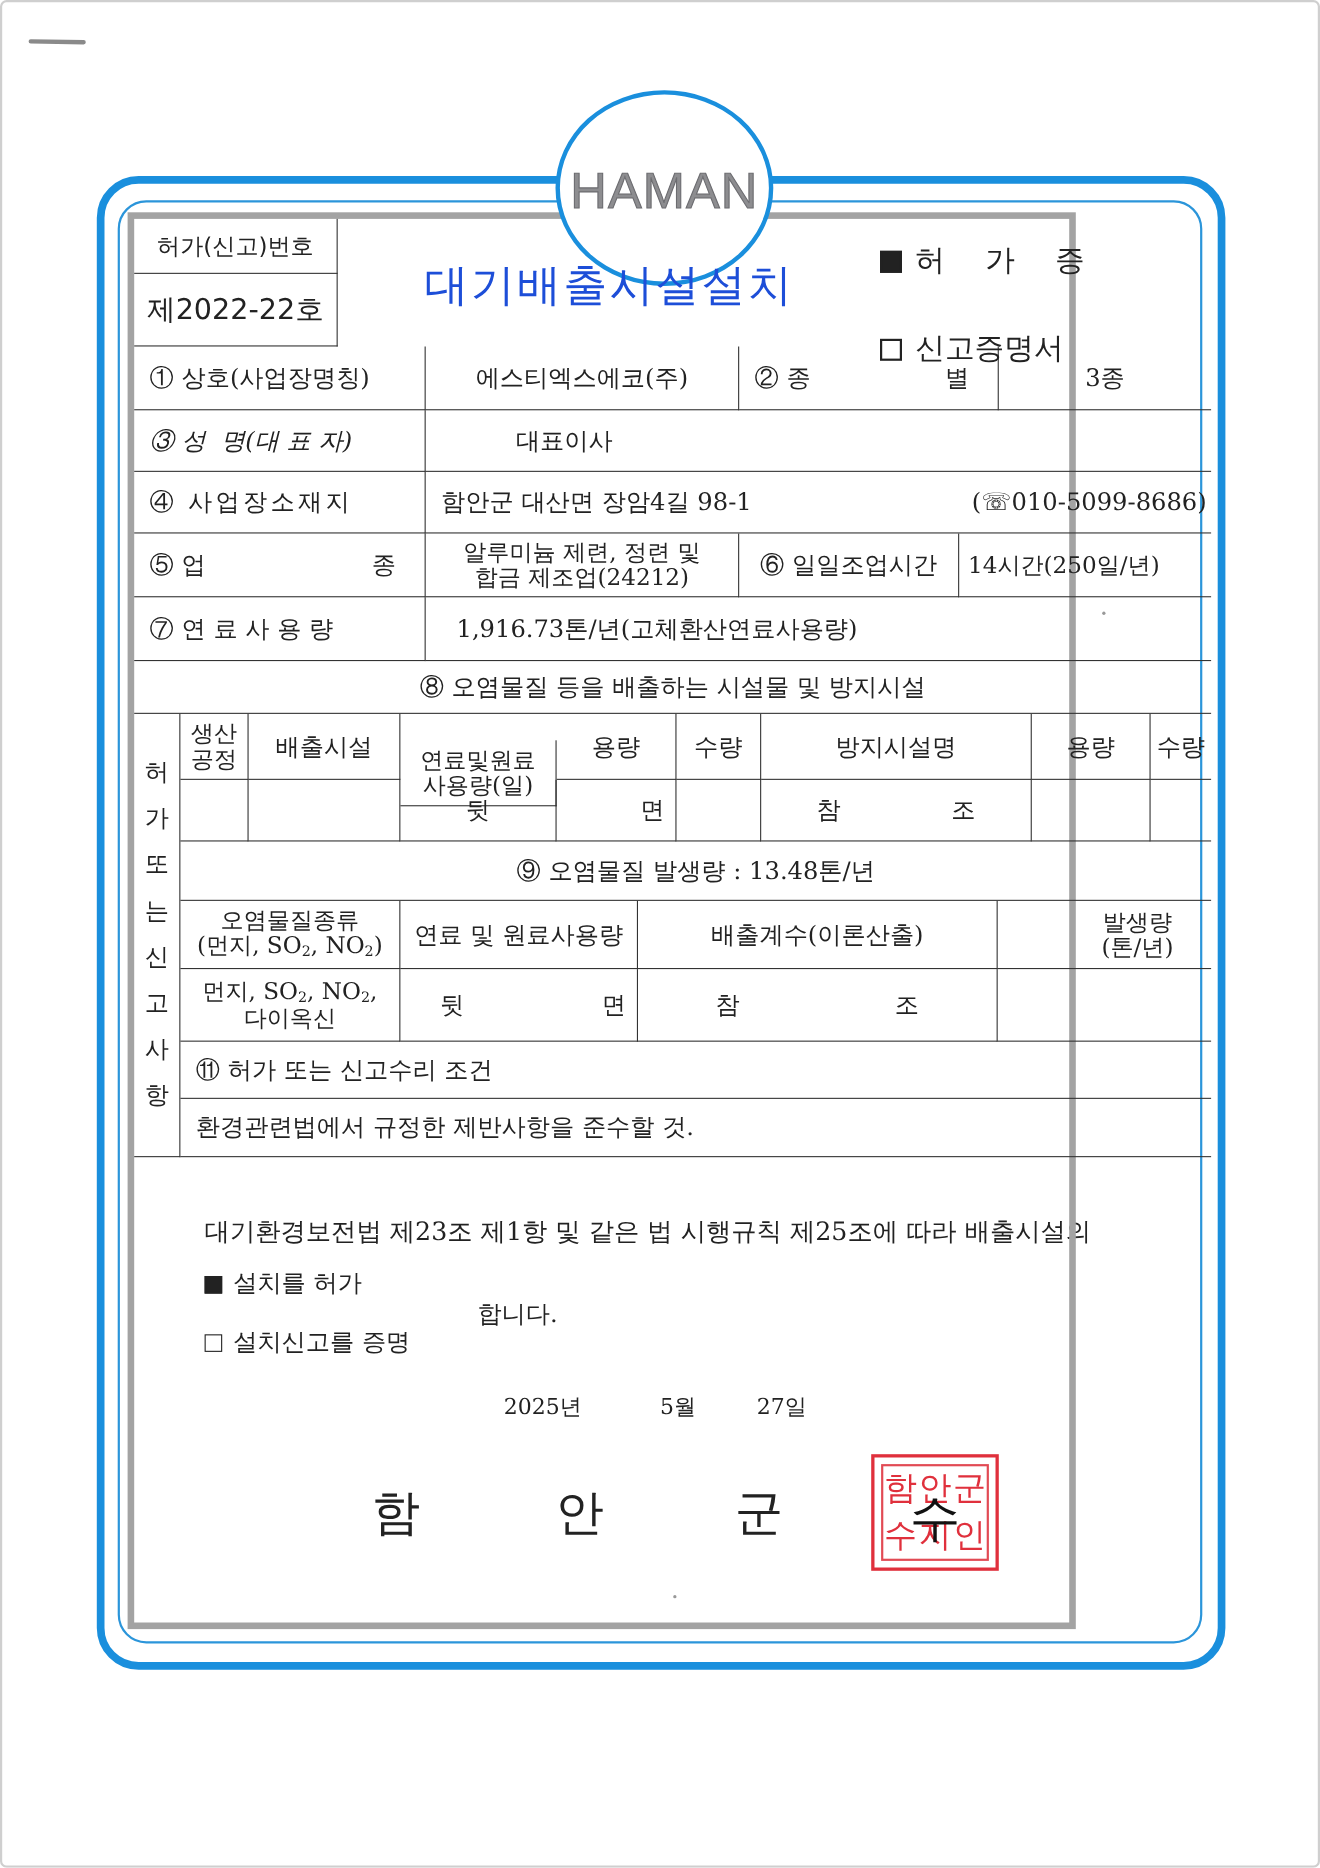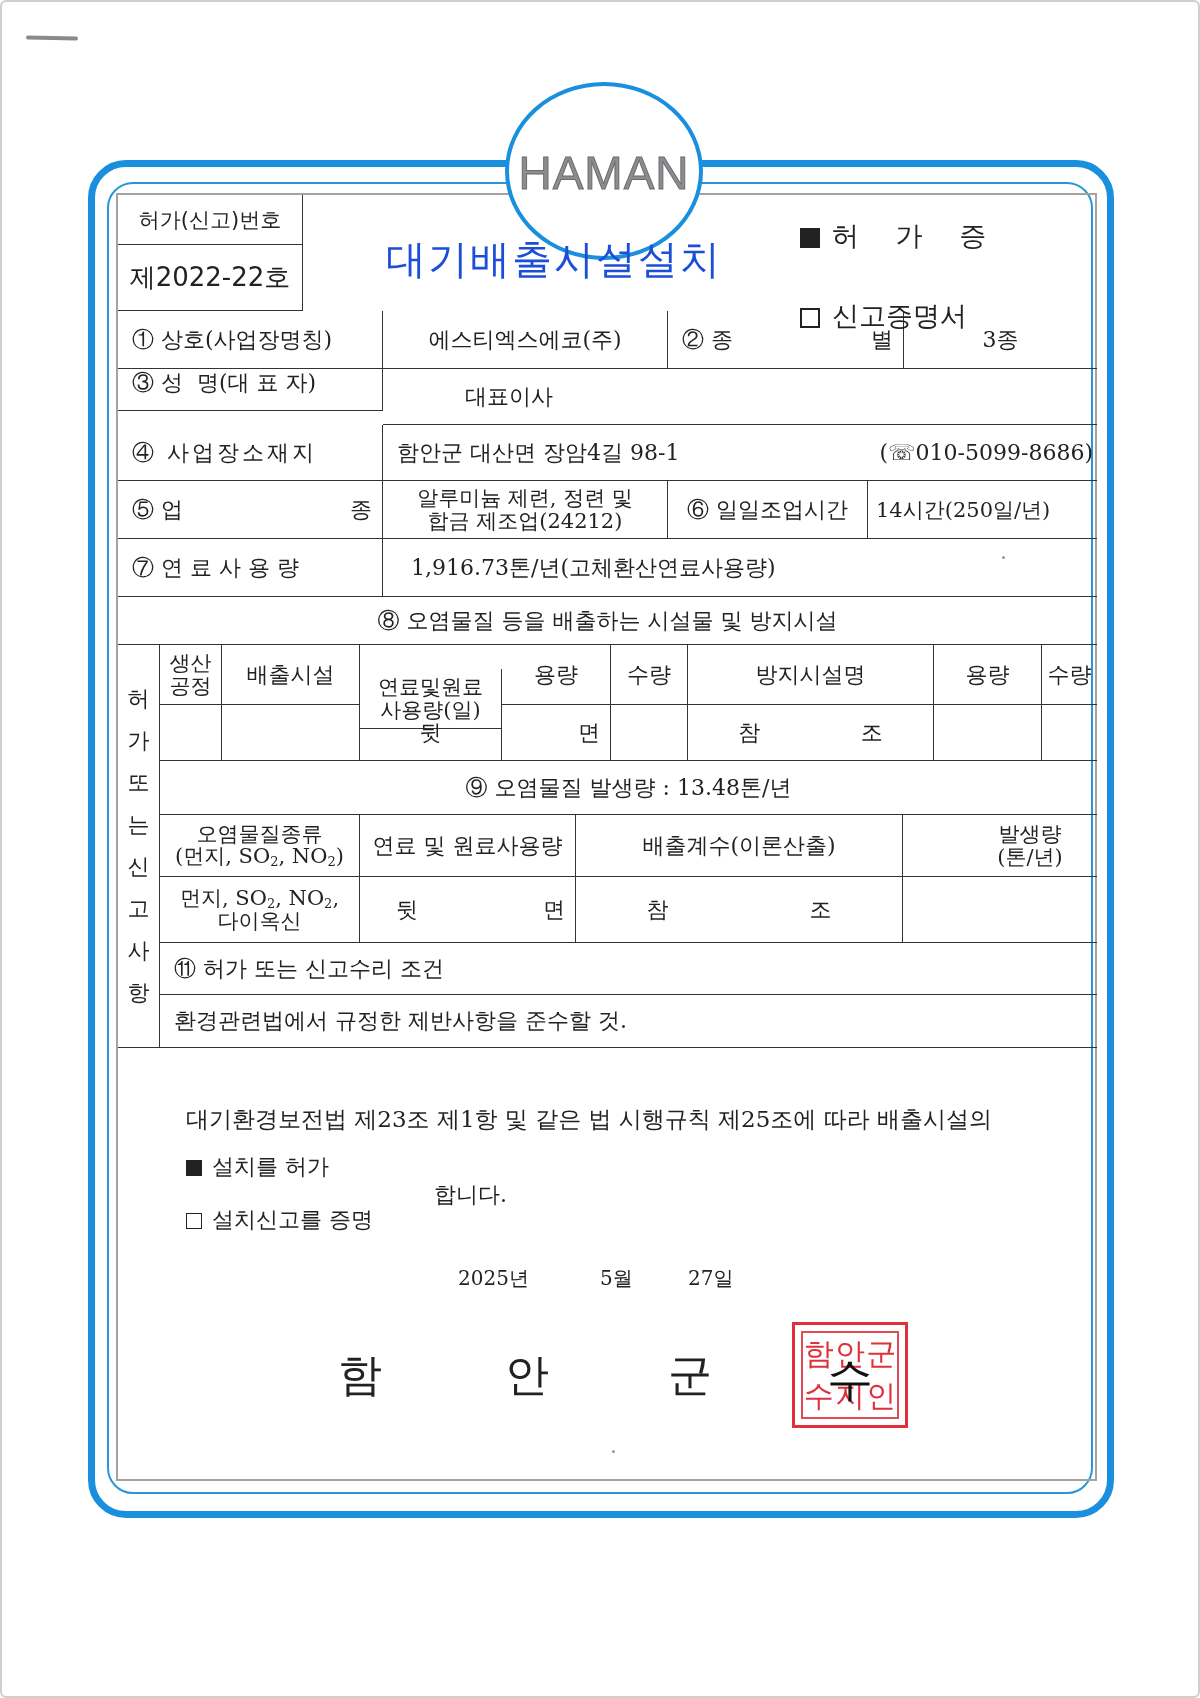--- a/index.html
+++ b/index.html
@@ -8,28 +8,28 @@
 
   .page-edge { position: absolute; left: 0; top: 0; width: 1200px; height: 1698px; border: 2px solid #cfcfcf; border-radius: 6px; }
   .staple { position: absolute; left: 26px; top: 36px; width: 52px; height: 4px; background: #8a8a8a; border-radius: 2px; transform: rotate(1deg); }
 
   .outer-frame { position: absolute; left: 88px; top: 160px; width: 1026px; height: 1358px; border: 7px solid #1a8fdd; border-radius: 38px; }
   .inner-frame { position: absolute; left: 107px; top: 182px; width: 986px; height: 1312px; border: 2px solid #2b95da; border-radius: 26px; }
 
   .emblem { position: absolute; left: 505px; top: 82px; width: 198px; height: 178px; border: 4px solid #1a8fdd; border-radius: 50%; background: #fff; z-index: 3; }
   .emblem-text { position: absolute; left: 0; right: 0; top: 60px; text-align: center; font-family: "Liberation Sans", sans-serif; font-size: 46px; color: #8d8d90; letter-spacing: 1px; -webkit-text-stroke: 1px #6c6c70; }
 
-  .form { position: absolute; left: 116px; top: 193px; width: 981px; height: 1288px; border: 2px solid #a3a3a3; background: transparent; z-index: 2; }
+  .form { position: absolute; left: 116px; top: 193px; width: 862px; height: 1288px; border: 6px solid #a3a3a3; background: transparent; z-index: 2; }
   .cell { position: absolute; border-right: 1.5px solid #333; border-bottom: 1.5px solid #333; display: flex; align-items: center; font-size: 22px; color: #222; }
   .nb-r { border-right: none; }
   .nb-b { border-bottom: none; }
   .center { justify-content: center; text-align: center; }
   .left { justify-content: flex-start; padding-left: 14px; }
   .small { font-size: 21px; line-height: 1.05; }
-  .spread { justify-content: space-between; padding: 0 10px 0 14px; }
+  .spread { justify-content: space-between; padding: 0 26px 0 14px; }
 
   .title { position: absolute; font-size: 40px; color: #1d4ed8; letter-spacing: 2px; z-index: 4; }
   .chk { display: inline-block; width: 20px; height: 20px; border: 2px solid #222; vertical-align: middle; margin-right: 12px; }
   .chk.on { background: #222; }
   .opt { position: absolute; font-size: 27px; z-index: 4; margin-top: 20px; }
 
   .vertical { flex-direction: column; justify-content: center; letter-spacing: 0; }
   .vertical span { display: block; font-size: 22px; line-height: 42px; }
 
   .body-text { position: absolute; font-size: 22px; margin-top: 20px; }
@@ -70,21 +70,21 @@
     <span>에스티엑스에코(주)</span>
   </div>
   <div class="cell spread" style="left:550px;top:116px;width:236px;height:58px;">
     <span>② 종</span>
     <span>별</span>
   </div>
   <div class="cell center nb-r" style="left:786px;top:116px;width:193px;height:58px;">
     <span>3종</span>
   </div>
 
-  <div class="cell left" style="left:0;top:160px;width:265px;height:56px;">
+  <div class="cell left" style="left:0;top:174px;width:265px;height:56px;font-style:italic;">
     <span style="white-space:pre;">③ 성  명(대 표 자)</span>
   </div>
   <div class="cell left nb-r" style="left:265px;top:174px;width:714px;height:56px;padding-left:82px;">
     <span>대표이사</span>
   </div>
 
   <div class="cell left" style="left:0;top:230px;width:265px;height:56px;">
     <span style="letter-spacing:3px;">④ 사업장소재지</span>
   </div>
   <div class="cell nb-r" style="left:265px;top:230px;width:714px;height:56px;justify-content:space-between;padding:0 4px 0 14px;">

